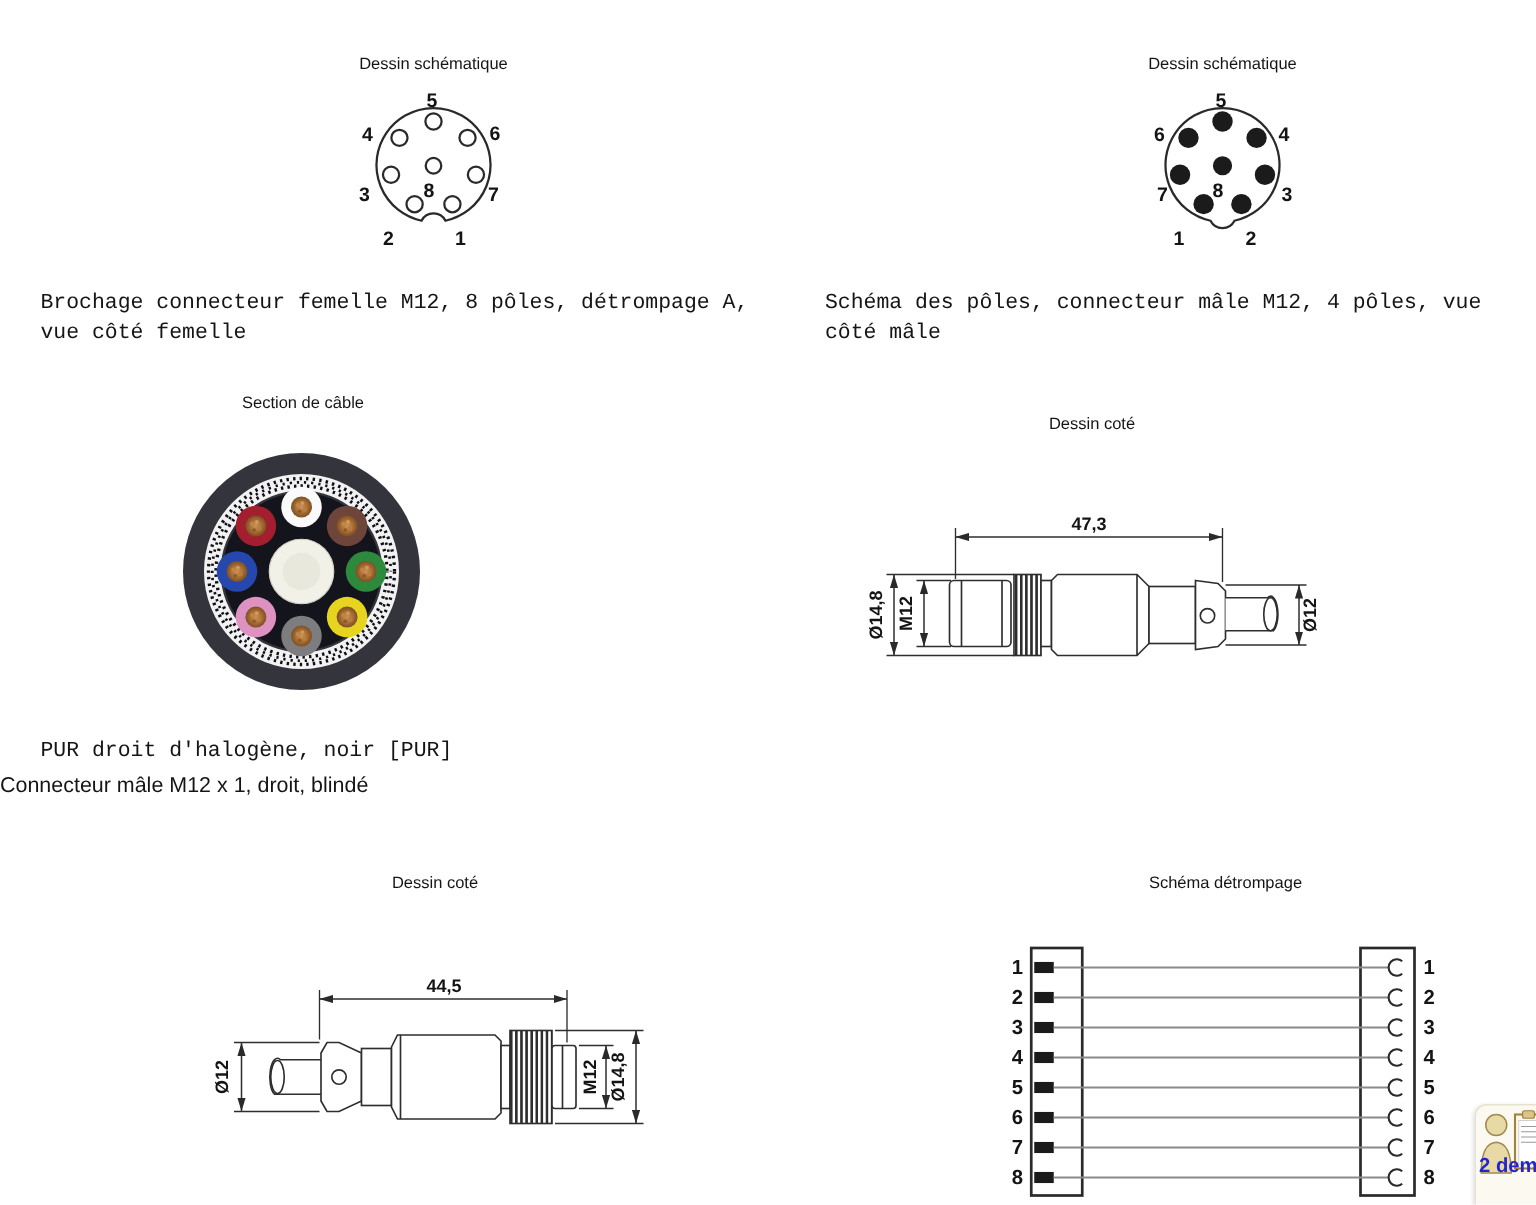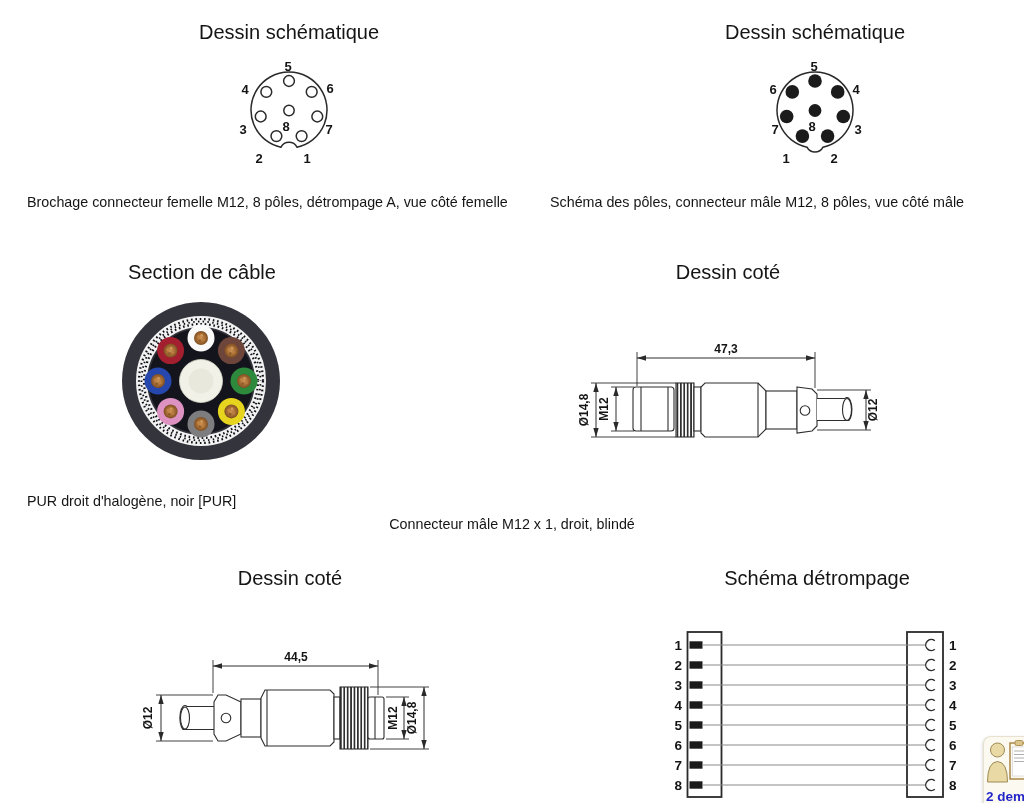--- a/index.html
+++ b/index.html
@@ -4,63 +4,64 @@
 <style>
   html,body{margin:0;padding:0;}
   body{
     width:1024px;height:803px;position:relative;overflow:hidden;
     background:#ffffff;
     font-family:"Liberation Sans","DejaVu Sans",sans-serif;
     color:#1a1a1a;
   }
   .abs{position:absolute;}
   .title{
-    position:absolute;font-size:20px;color:#151515;white-space:nowrap;
+    position:absolute;font-size:11px;color:#151515;white-space:nowrap;
     transform:translateX(-50%);
+    margin-top:16px;
   }
   .caption{
-    position:absolute;font-size:14.3px;color:#151515;line-height:20px;
+    position:absolute;font-size:14.3px;color:#151515;line-height:20px;font-family:Liberation Mono, monospace;
   }
   .center-note{
-    position:absolute;left:0;width:1024px;text-align:center;
+    position:absolute;left:0;width:1024px;
     font-size:14.3px;color:#151515;
   }
   svg text{
     font-family:"Liberation Sans","DejaVu Sans",sans-serif;
     fill:#141414;
   }
   .pinlbl{font-size:13px;font-weight:bold;}
   .dimlbl{font-size:12px;font-weight:bold;}
   .numlbl{font-size:13.5px;font-weight:bold;}
   .part{fill:#ffffff;stroke:#2e2e2e;stroke-width:1.1;}
   .pline{stroke:#2e2e2e;stroke-width:1.1;fill:none;}
   .dim{stroke:#2e2e2e;stroke-width:1;fill:none;}
   .ext{stroke:#2e2e2e;stroke-width:0.9;fill:none;}
   #request-widget{
     position:absolute;left:983px;top:736px;width:41px;height:67px;
     background:#fcfaf0;border:1px solid #e6e2cf;border-right:none;
     border-radius:8px 0 0 0;box-shadow:-1px 1px 3px rgba(0,0,0,0.12);
   }
   #request-widget .lbl{
-    position:absolute;left:2px;top:52px;font-size:13.5px;font-weight:bold;
+    position:absolute;left:2px;top:32px;font-size:13.5px;font-weight:bold;
     white-space:nowrap;
   }
 </style>
 </head>
 <body>
 
 <div class="title" style="left:289px;top:21px">Dessin schématique</div>
 <div class="title" style="left:815px;top:21px">Dessin schématique</div>
-<div class="title" style="left:202px;top:261px">Section de câble</div>
+<div class="title" style="left:202px;top:247px">Section de câble</div>
 <div class="title" style="left:728px;top:261px">Dessin coté</div>
 <div class="title" style="left:290px;top:567px">Dessin coté</div>
 <div class="title" style="left:817px;top:567px">Schéma détrompage</div>
 
 <div class="caption" style="left:27px;top:192px;width:505px">Brochage connecteur femelle M12, 8 pôles, détrompage A, vue côté femelle</div>
-<div class="caption" style="left:550px;top:192px;width:470px">Schéma des pôles, connecteur mâle M12, 8 pôles, vue côté mâle</div>
+<div class="caption" style="left:550px;top:192px;width:470px">Schéma des pôles, connecteur mâle M12, 4 pôles, vue côté mâle</div>
 <div class="caption" style="left:27px;top:491px;width:400px">PUR droit d'halogène, noir [PUR]</div>
 <div class="center-note" style="top:516px">Connecteur mâle M12 x 1, droit, blindé</div>
 
 <svg class="abs" style="left:200px;top:30px" width="180" height="150" viewBox="200 30 180 150">
   <g transform="translate(289,110)">
     <path d="M -8,37.15 A 38,38 0 1 1 8,37.15 A 9,9 0 0 0 -8,37.15 Z" fill="#ffffff" stroke="#2a2a2a" stroke-width="1.5"></path>
     <g fill="#ffffff" stroke="#2a2a2a" stroke-width="1.5">
       <circle cx="0" cy="-29" r="5.4"></circle>
       <circle cx="-22.7" cy="-18.1" r="5.4"></circle>
       <circle cx="22.7" cy="-18.1" r="5.4"></circle>

